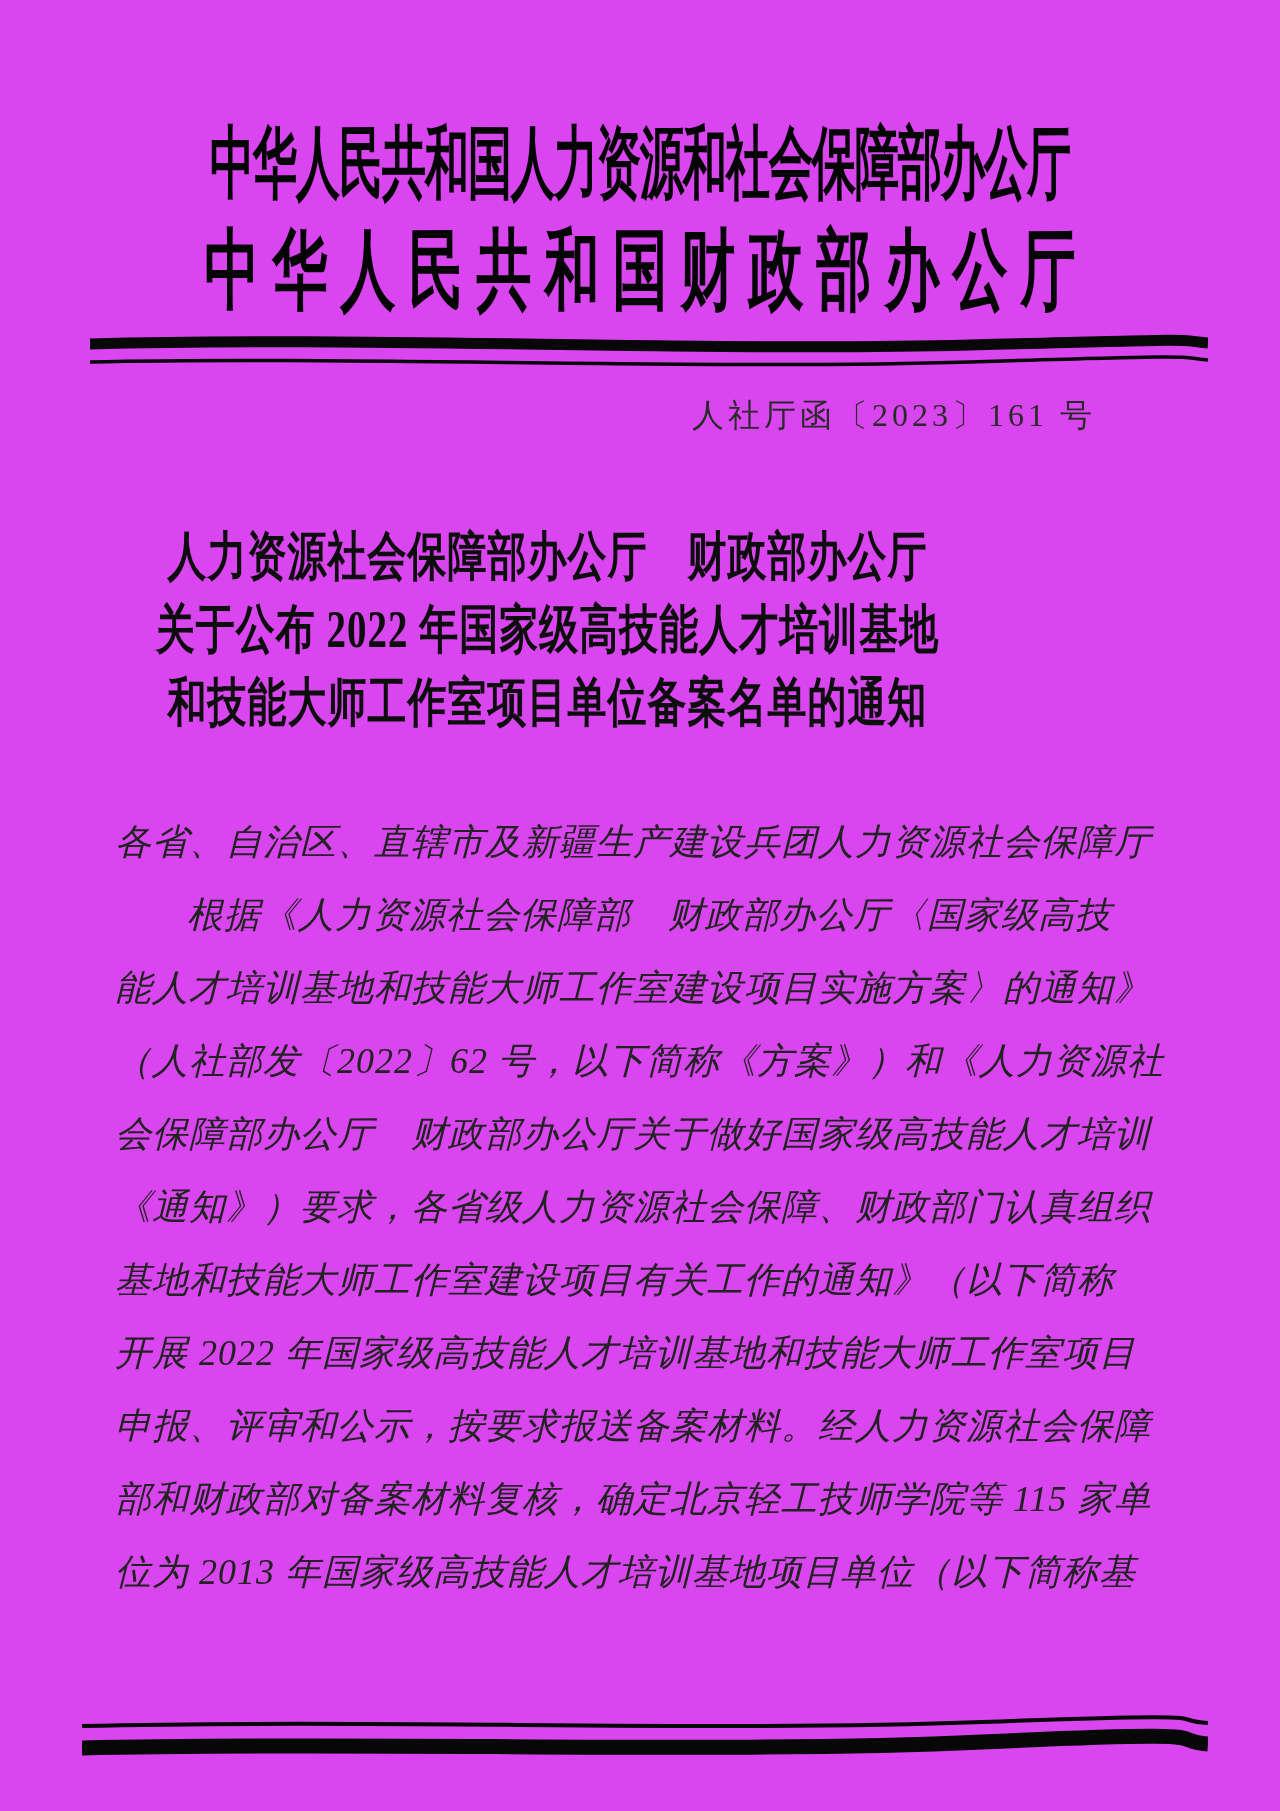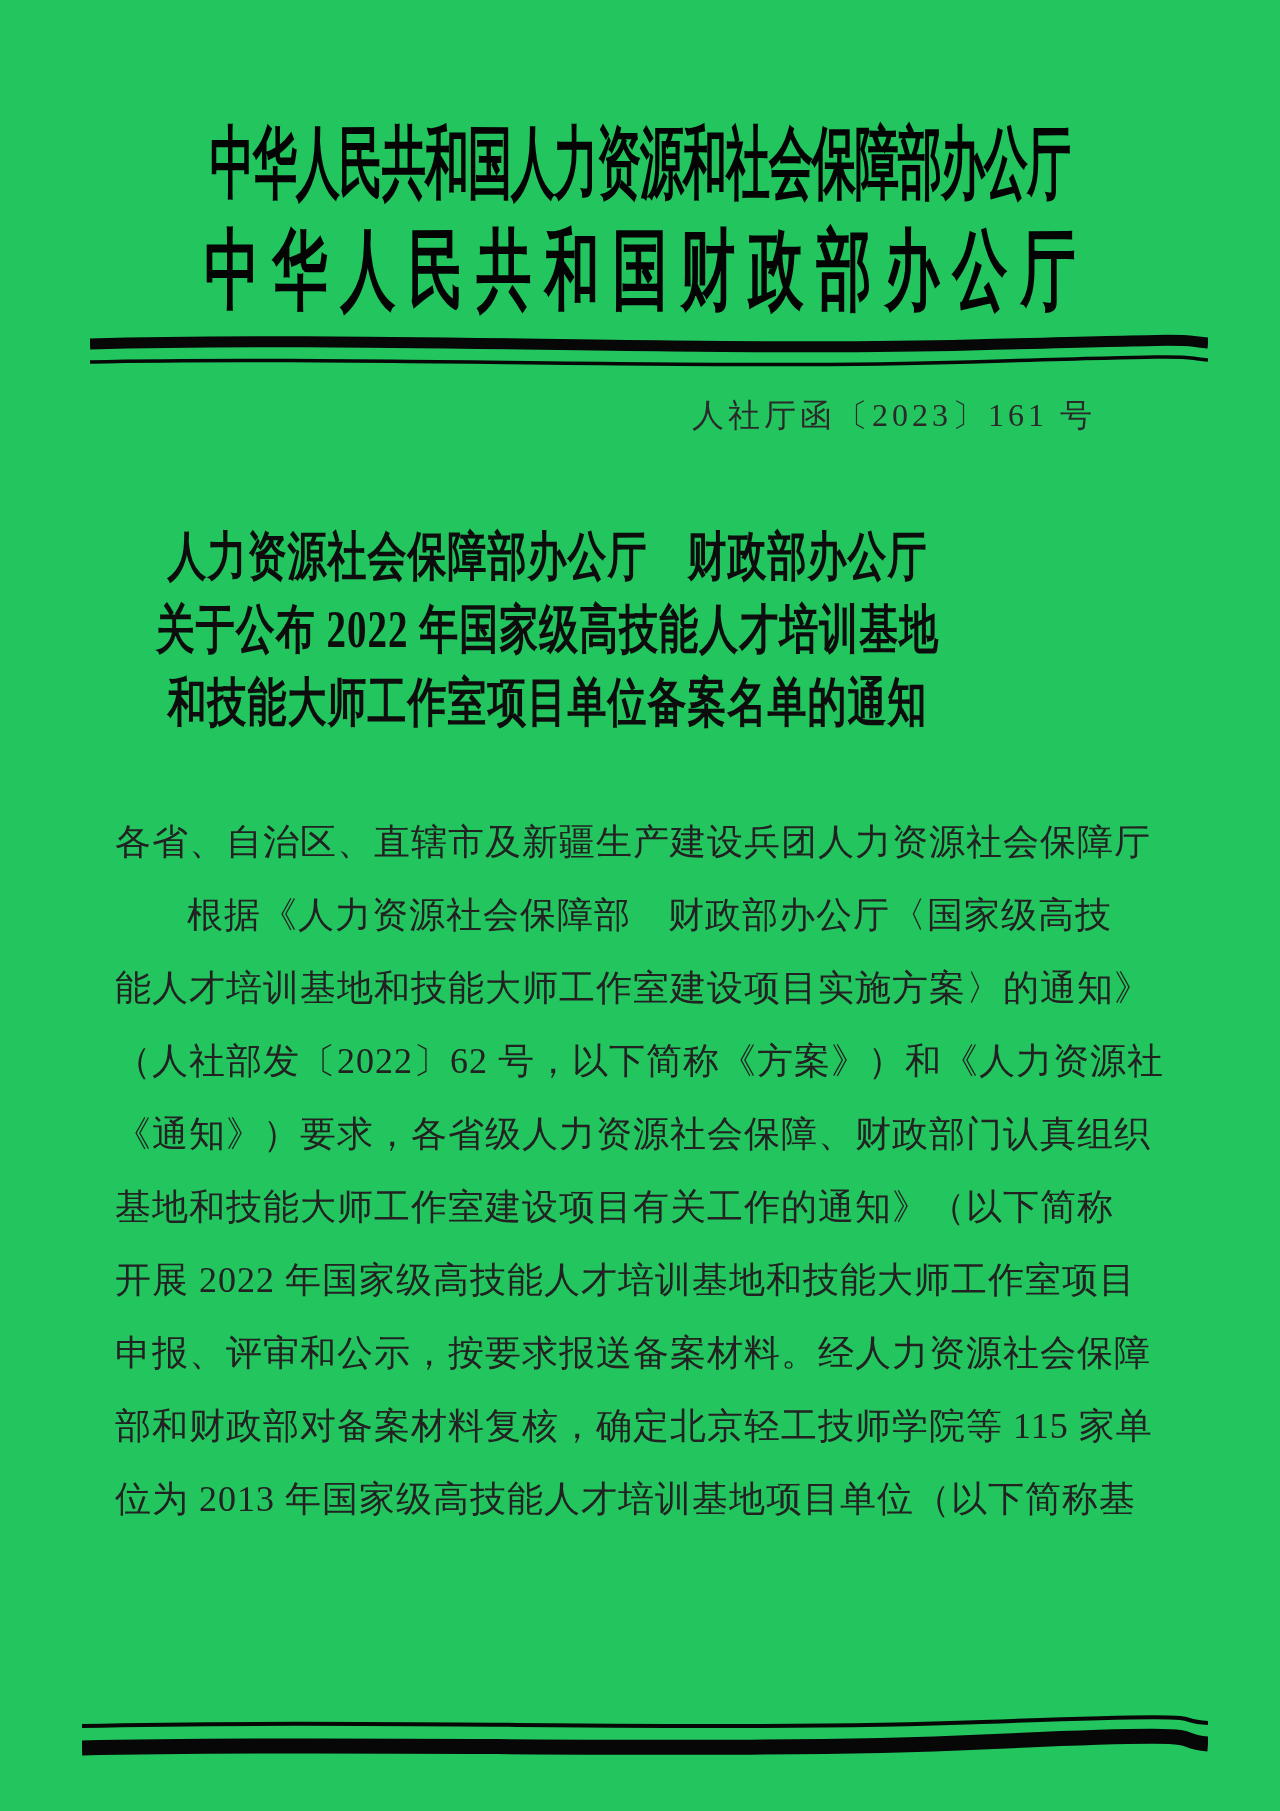--- a/index.html
+++ b/index.html
@@ -1,20 +1,20 @@
 <!DOCTYPE html>
 <html><head>
 <meta charset="utf-8">
 <style>
   * { margin:0; padding:0; box-sizing:border-box; }
   html,body { background:#fcfcfa; }
   .page {
     position:relative;
     width:1280px; height:1811px;
-    background:#22c55e;
+    background:#d946ef;
     color:#1b1b1b;
     font-family:"Liberation Serif","DejaVu Serif",serif;
     overflow:hidden;
   }
 
   
   .masthead-line {
     position:absolute; left:88px; width:1104px;
     text-align:center; font-weight:700; color:#040404;
     white-space:nowrap;
@@ -47,21 +47,21 @@
   .title-line {
     font-weight:700; font-size:39px; line-height:73px;
     color:#0d0d0d; letter-spacing:1px; white-space:nowrap;
     transform:scaleY(1.35); transform-origin:50% 50%;
   }
 
   
   .body-block { position:absolute; top:806px; left:115px; width:1010px; }
   .body-line {
     font-size:36px; line-height:73px; letter-spacing:1px;
-    color:#222; white-space:nowrap;
+    color:#222; white-space:nowrap;font-style:italic;
   }
   .body-line.indent { text-indent:72px; }
 </style>
 </head>
 <body>
 
 <div class="page">
 
   <div class="masthead-line masthead-line1">中华人民共和国人力资源和社会保障部办公厅</div>
   <div class="masthead-line masthead-line2">中华人民共和国财政部办公厅</div>
@@ -77,20 +77,21 @@
     <div class="title-line">人力资源社会保障部办公厅　财政部办公厅</div>
     <div class="title-line">关于公布 2022 年国家级高技能人才培训基地</div>
     <div class="title-line">和技能大师工作室项目单位备案名单的通知</div>
   </div>
 
   <div class="body-block">
     <div class="body-line">各省、自治区、直辖市及新疆生产建设兵团人力资源社会保障厅</div>
     <div class="body-line indent">根据《人力资源社会保障部　财政部办公厅〈国家级高技</div>
     <div class="body-line">能人才培训基地和技能大师工作室建设项目实施方案〉的通知》</div>
     <div class="body-line">（人社部发〔2022〕62 号，以下简称《方案》）和《人力资源社</div>
+    <div class="body-line">会保障部办公厅　财政部办公厅关于做好国家级高技能人才培训</div>
     <div class="body-line">《通知》）要求，各省级人力资源社会保障、财政部门认真组织</div>
     <div class="body-line">基地和技能大师工作室建设项目有关工作的通知》（以下简称</div>
     <div class="body-line">开展 2022 年国家级高技能人才培训基地和技能大师工作室项目</div>
     <div class="body-line">申报、评审和公示，按要求报送备案材料。经人力资源社会保障</div>
     <div class="body-line">部和财政部对备案材料复核，确定北京轻工技师学院等 115 家单</div>
     <div class="body-line">位为 2013 年国家级高技能人才培训基地项目单位（以下简称基</div>
   </div>
 
   <svg class="rule-bottom" width="1126" height="52" viewBox="0 0 1126 52">
     <path d="M0,12 C300,5 640,18 900,8 S1080,6 1126,9" stroke-width="4"></path>

